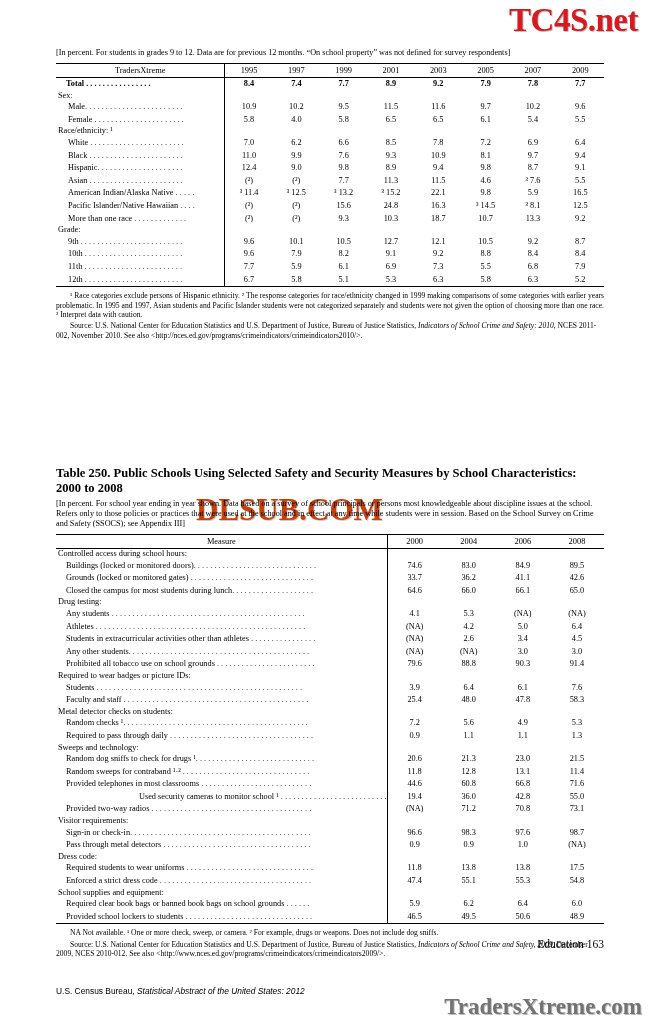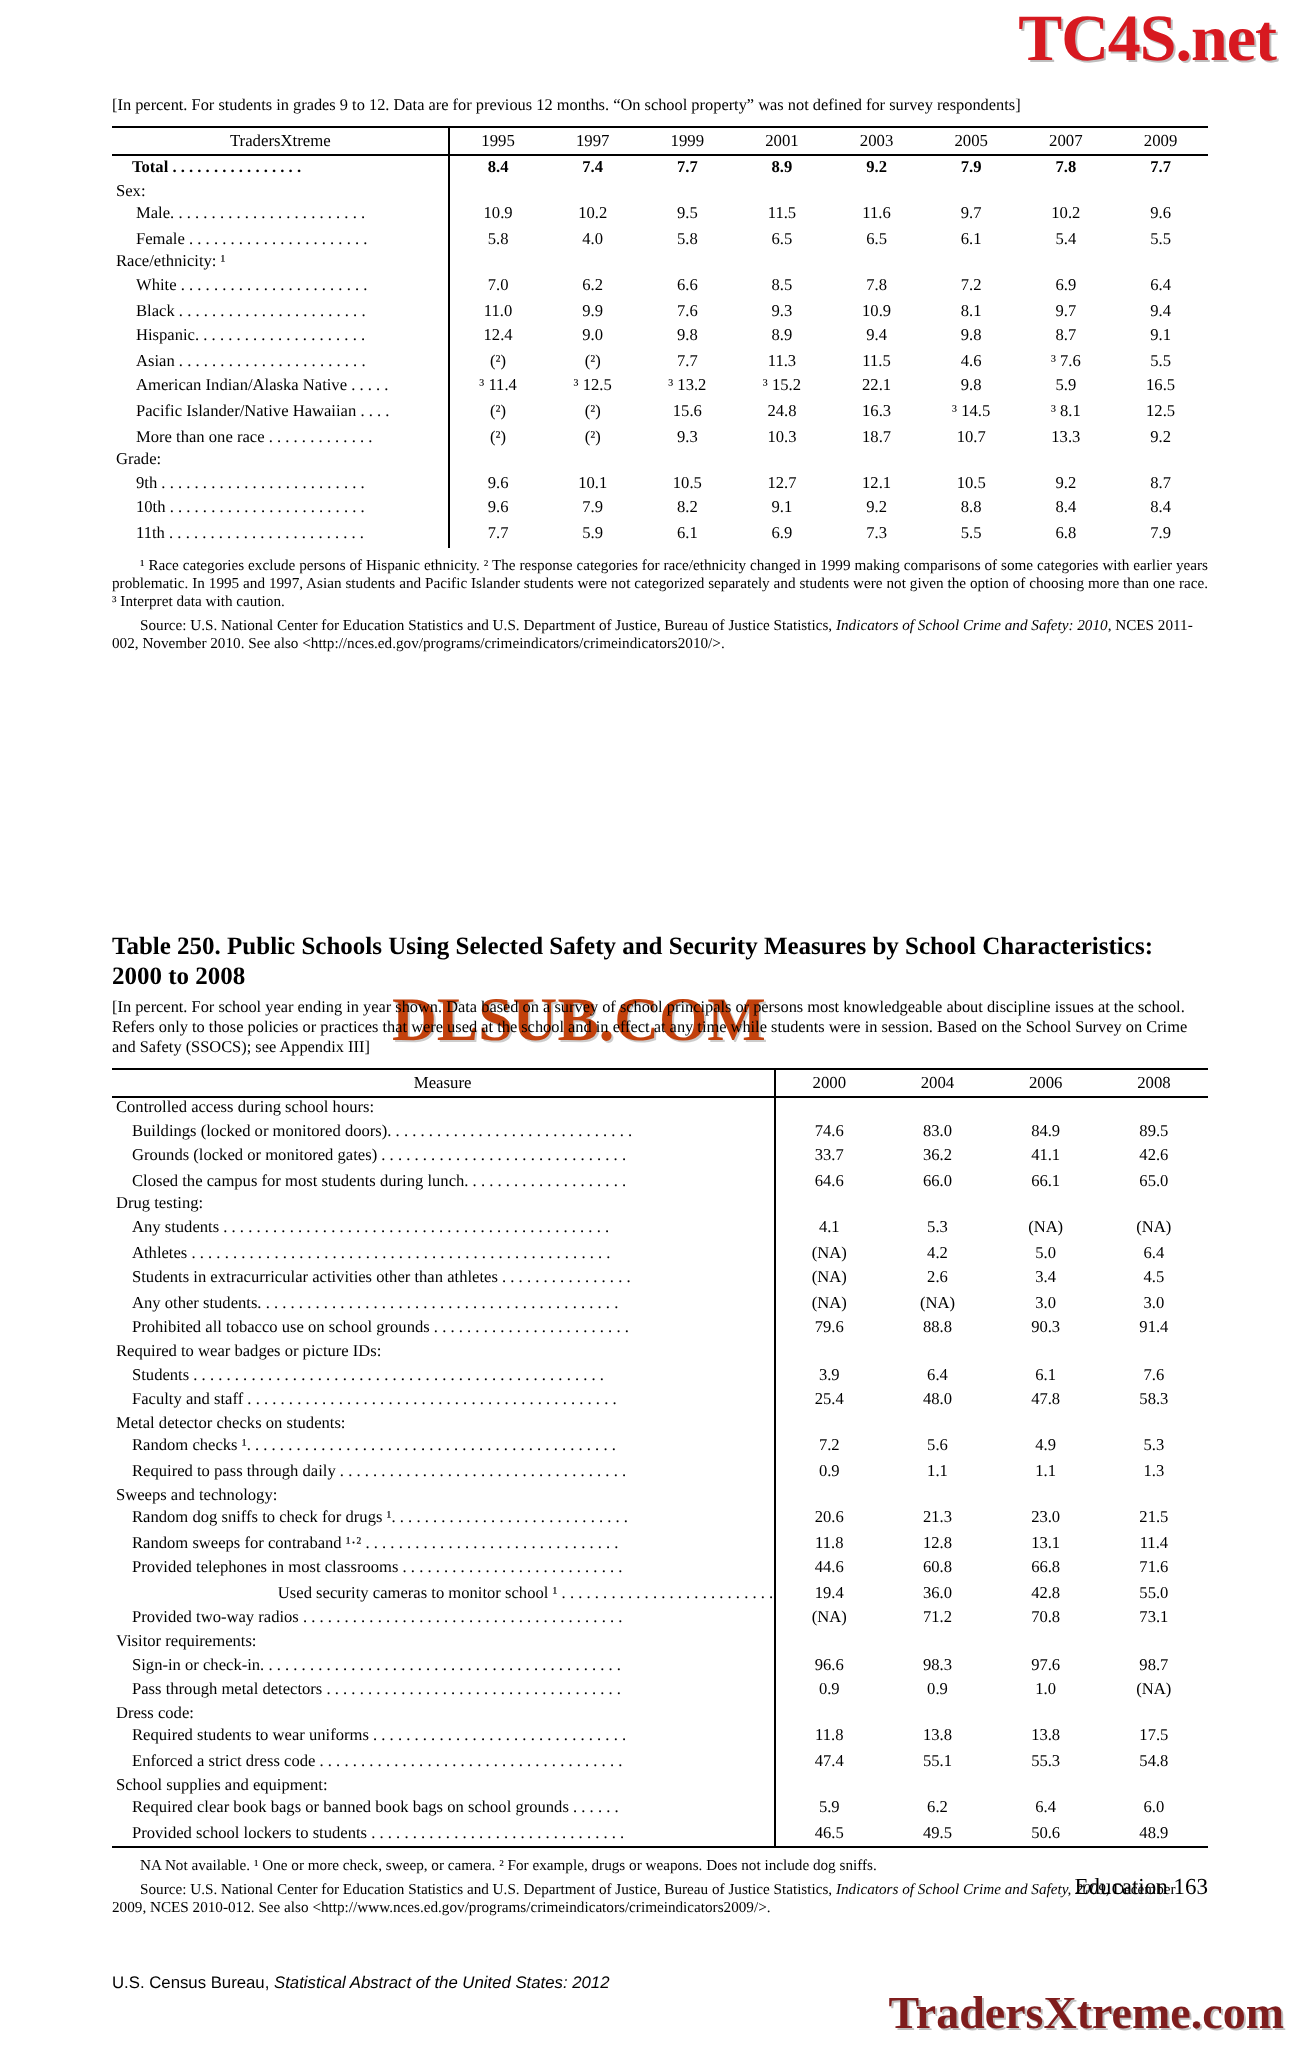--- a/index.html
+++ b/index.html
@@ -21,21 +21,21 @@
   .wm-dlsub{
     position:absolute;top:492px;left:196px;
     font-family:"Liberation Serif", serif;
     font-size:31px;font-weight:bold;color:#c2410c;
     letter-spacing:0px;
     text-shadow:1px 1px 0 rgba(0,0,0,.2);
   }
   .wm-traders{
     position:absolute;bottom:4px;right:10px;
     font-family:"Liberation Serif", serif;
-    font-size:23px;font-weight:bold;color:#7f1d1d;
+    font-size:23px;font-weight:bold;color:#737373;
     text-shadow:1px 1px 0 rgba(0,0,0,.25);
   }
 
   .content{position:absolute;left:56px;top:0;width:548px;}
 
   h2.tbl-title{
     font-size:12.5px;font-weight:bold;margin:0;line-height:14.5px;
     font-family:"Liberation Serif", serif;
   }
   .headnote{
@@ -269,20 +269,31 @@
             <td class="stub" style="padding-left: 12px;">11th . . . . . . . . . . . . . . . . . . . . . . . .</td>
             <td class="num vline">7.7</td>
             <td class="num">5.9</td>
             <td class="num">6.1</td>
             <td class="num">6.9</td>
             <td class="num">7.3</td>
             <td class="num">5.5</td>
             <td class="num">6.8</td>
             <td class="num">7.9</td>
           </tr>
+          <tr class="rule-bot">
+            <td class="stub" style="padding-left: 12px;">12th . . . . . . . . . . . . . . . . . . . . . . . .</td>
+            <td class="num vline">6.7</td>
+            <td class="num">5.8</td>
+            <td class="num">5.1</td>
+            <td class="num">5.3</td>
+            <td class="num">6.3</td>
+            <td class="num">5.8</td>
+            <td class="num">6.3</td>
+            <td class="num">5.2</td>
+          </tr>
         </tbody>
     </table>
     <div class="notes">
       <span class="indent">¹ Race categories exclude persons of Hispanic ethnicity. ² The response categories for race/ethnicity changed in 1999 making comparisons of some categories with earlier years problematic. In 1995 and 1997, Asian students and Pacific Islander students were not categorized separately and students were not given the option of choosing more than one race. ³ Interpret data with caution.</span>
     </div>
     <div class="src">
       <span style="padding-left:14px;">Source: U.S. National Center for Education Statistics and U.S. Department of Justice, Bureau of Justice Statistics, </span><span class="ital">Indicators of School Crime and Safety: 2010</span><span>, NCES 2011-002, November 2010. See also &lt;http://nces.ed.gov/programs/crimeindicators/crimeindicators2010/&gt;.</span>
     </div>
   </div>
 

